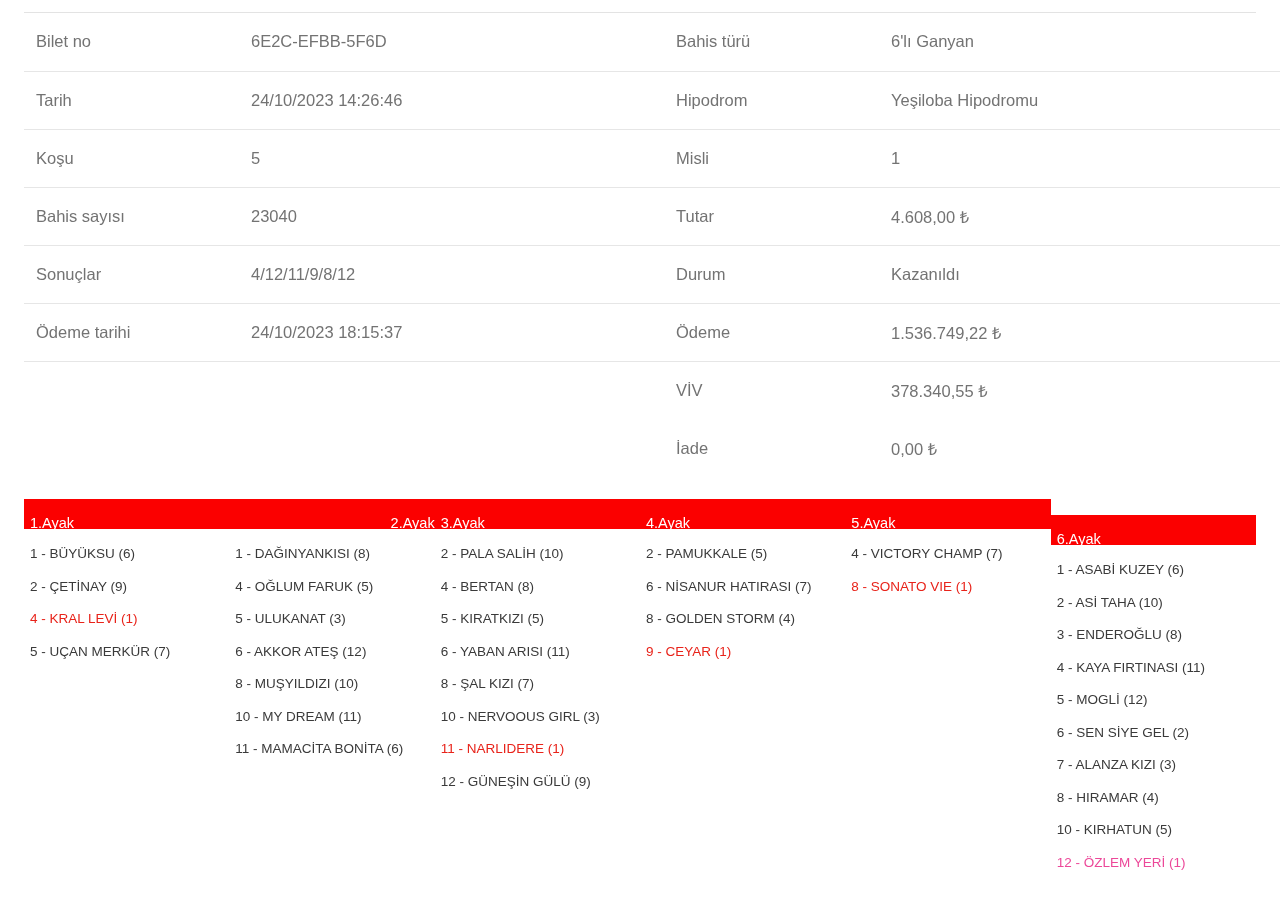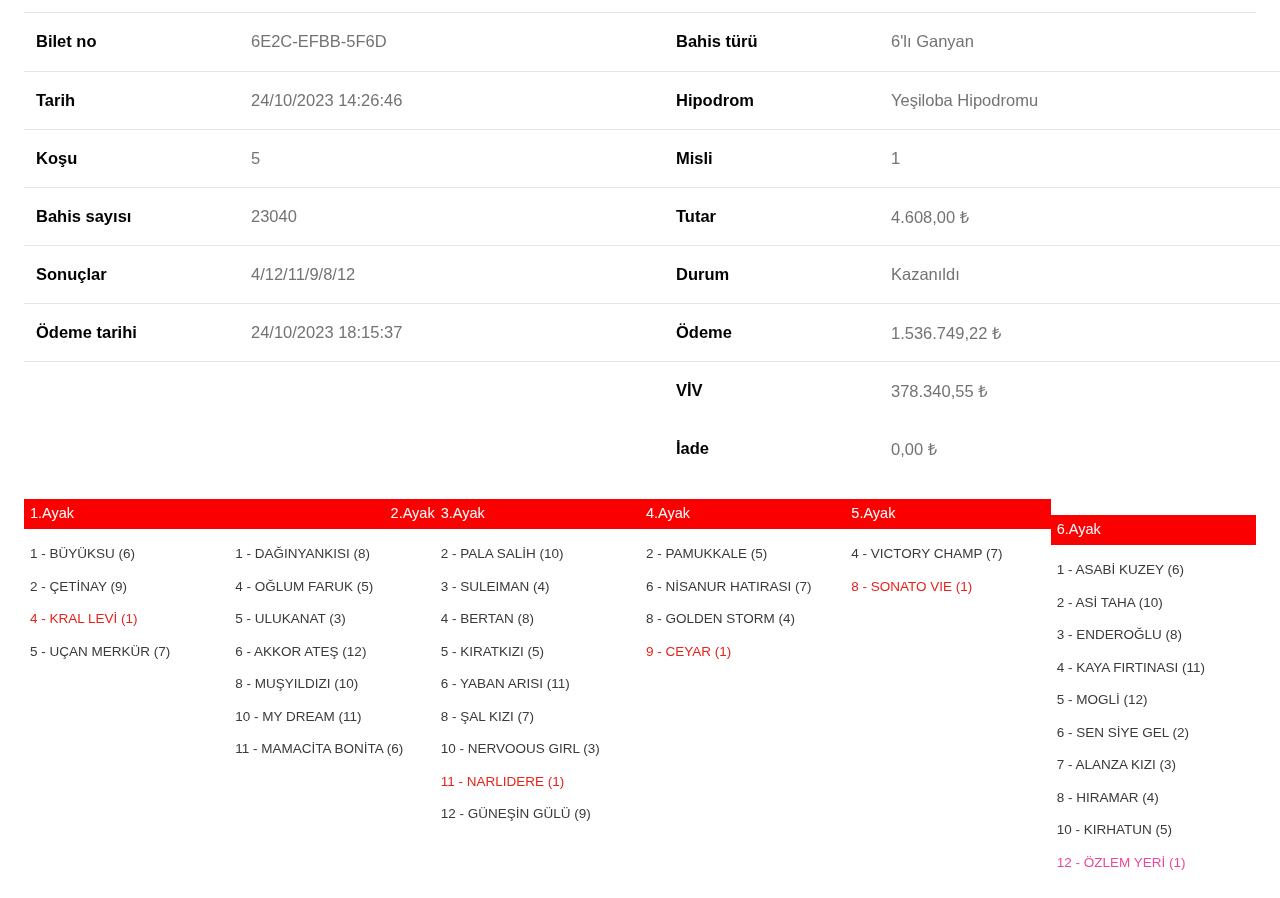--- a/index.html
+++ b/index.html
@@ -31,22 +31,22 @@
     table-layout: fixed;
   }
   .details td {
     border-bottom: 1px solid #e6e6e6;
     padding: 17px 8px 17px 12px;
     font-size: 16.5px;
     vertical-align: middle;
     height: 58px;
   }
   .details td.label {
-    font-weight: bold;
-    color: #000000;
+    font-weight: normal;
+    color: #737373;
     width: 215px;
   }
   .details td.value {
     color: #737373;
     font-weight: normal;
     width: 425px;
   }
   .details td.blank {
     border-bottom: none;
   }
@@ -63,21 +63,21 @@
   }
   .leg-col {
     flex: 1 1 0;
     min-width: 0;
   }
   .leg-head {
     background: #fb0000;
     color: #ffffff;
     font-size: 14.5px;
     font-weight: normal;
-    padding: 6px 0 7px 6px;
+    padding: 16px 0 7px 6px;
     height: 30px;
     line-height: 17px;
     white-space: nowrap;
     overflow: hidden;
   }
   .leg-body {
     padding: 9px 0 0 6px;
   }
   .runner {
     font-size: 13.5px;
@@ -170,21 +170,20 @@
           <div class="runner">6 - AKKOR ATEŞ (12)</div>
           <div class="runner">8 - MUŞYILDIZI (10)</div>
           <div class="runner">10 - MY DREAM (11)</div>
           <div class="runner">11 - MAMACİTA BONİTA (6)</div>
         </div>
       </div>
       <div class="leg-col">
         <div class="leg-head" style="background: rgb(251, 0, 0);">3.Ayak</div>
         <div class="leg-body">
           <div class="runner">2 - PALA SALİH (10)</div>
-          <div class="runner">3 - SULEIMAN (4)</div>
           <div class="runner">4 - BERTAN (8)</div>
           <div class="runner">5 - KIRATKIZI (5)</div>
           <div class="runner">6 - YABAN ARISI (11)</div>
           <div class="runner">8 - ŞAL KIZI (7)</div>
           <div class="runner">10 - NERVOOUS GIRL (3)</div>
           <div class="runner win" style="color: rgb(232, 35, 26);">11 - NARLIDERE (1)</div>
           <div class="runner">12 - GÜNEŞİN GÜLÜ (9)</div>
         </div>
       </div>
       <div class="leg-col">

